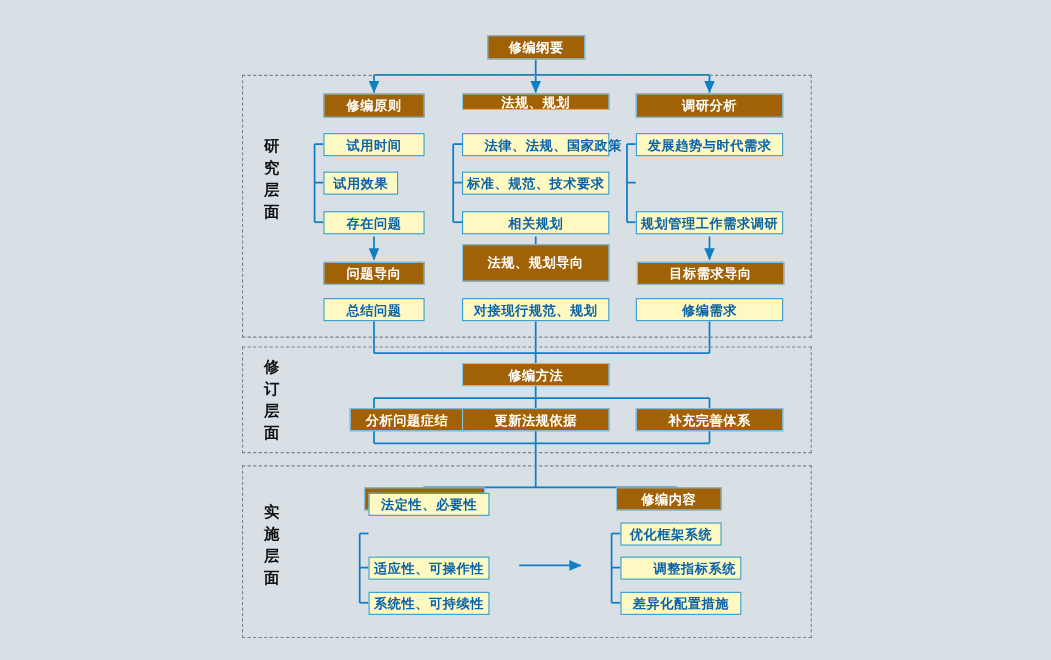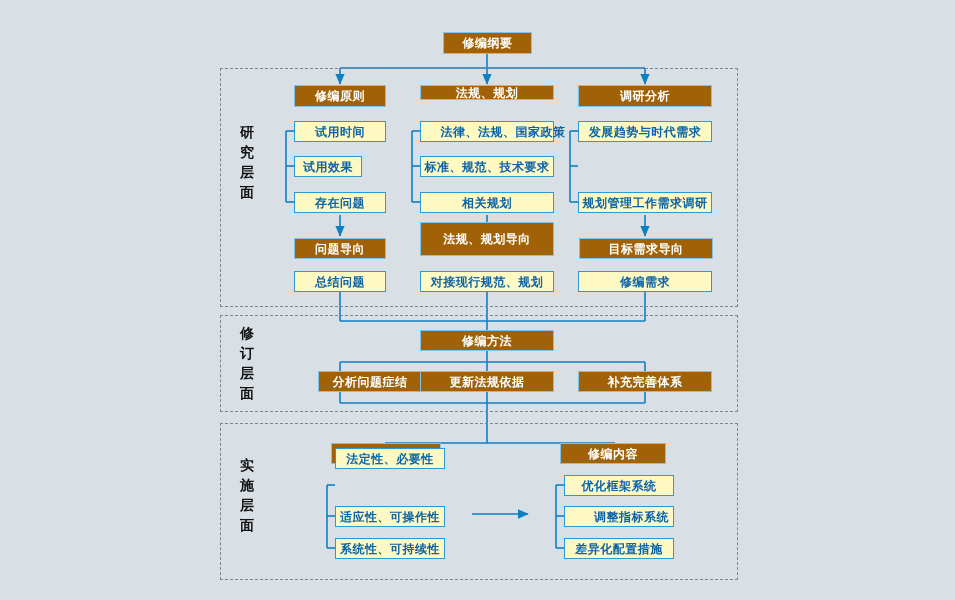--- a/index.html
+++ b/index.html
@@ -177,23 +177,23 @@
   <div class="node light" style="left:294px;top:271px;width:92px;height:21px;">总结问题</div>
   <div class="node light" style="left:420px;top:271px;width:134px;height:21px;">对接现行规范、规划</div>
   <div class="node light" style="left:578px;top:271px;width:134px;height:21px;">修编需求</div>
 
   <div class="node dark" style="left:420px;top:330px;width:134px;height:21px;">修编方法</div>
   <div class="node dark" style="left:294px;top:371px;width:104px;height:21px;margin-left:24px;">分析问题症结</div>
   <div class="node dark" style="left:420px;top:371px;width:134px;height:21px;">更新法规依据</div>
   <div class="node dark" style="left:578px;top:371px;width:134px;height:21px;">补充完善体系</div>
 
   <div class="node dark" style="left:331px;top:443px;width:110px;height:21px;">问题导向</div>
-  <div class="node dark" style="left:560px;top:443px;width:106px;height:21px;">修编内容</div>
+  <div class="node dark" style="left:560px;top:443px;width:96px;height:21px;">修编内容</div>
 
   <div class="node light" style="left:335px;top:448px;width:110px;height:21px;">法定性、必要性</div>
   <div class="node light" style="left:335px;top:506px;width:110px;height:21px;">适应性、可操作性</div>
   <div class="node light" style="left:335px;top:538px;width:110px;height:21px;">系统性、可持续性</div>
 
-  <div class="node light" style="left:564px;top:475px;width:110px;height:21px;">优化框架系统</div>
+  <div class="node light" style="left:564px;top:475px;width:92px;height:21px;">优化框架系统</div>
   <div class="node light" style="left:564px;top:506px;width:110px;height:21px;padding-left:25px;">调整指标系统</div>
   <div class="node light" style="left:564px;top:538px;width:110px;height:21px;">差异化配置措施</div>
 
 </div>
 
 </body></html>

